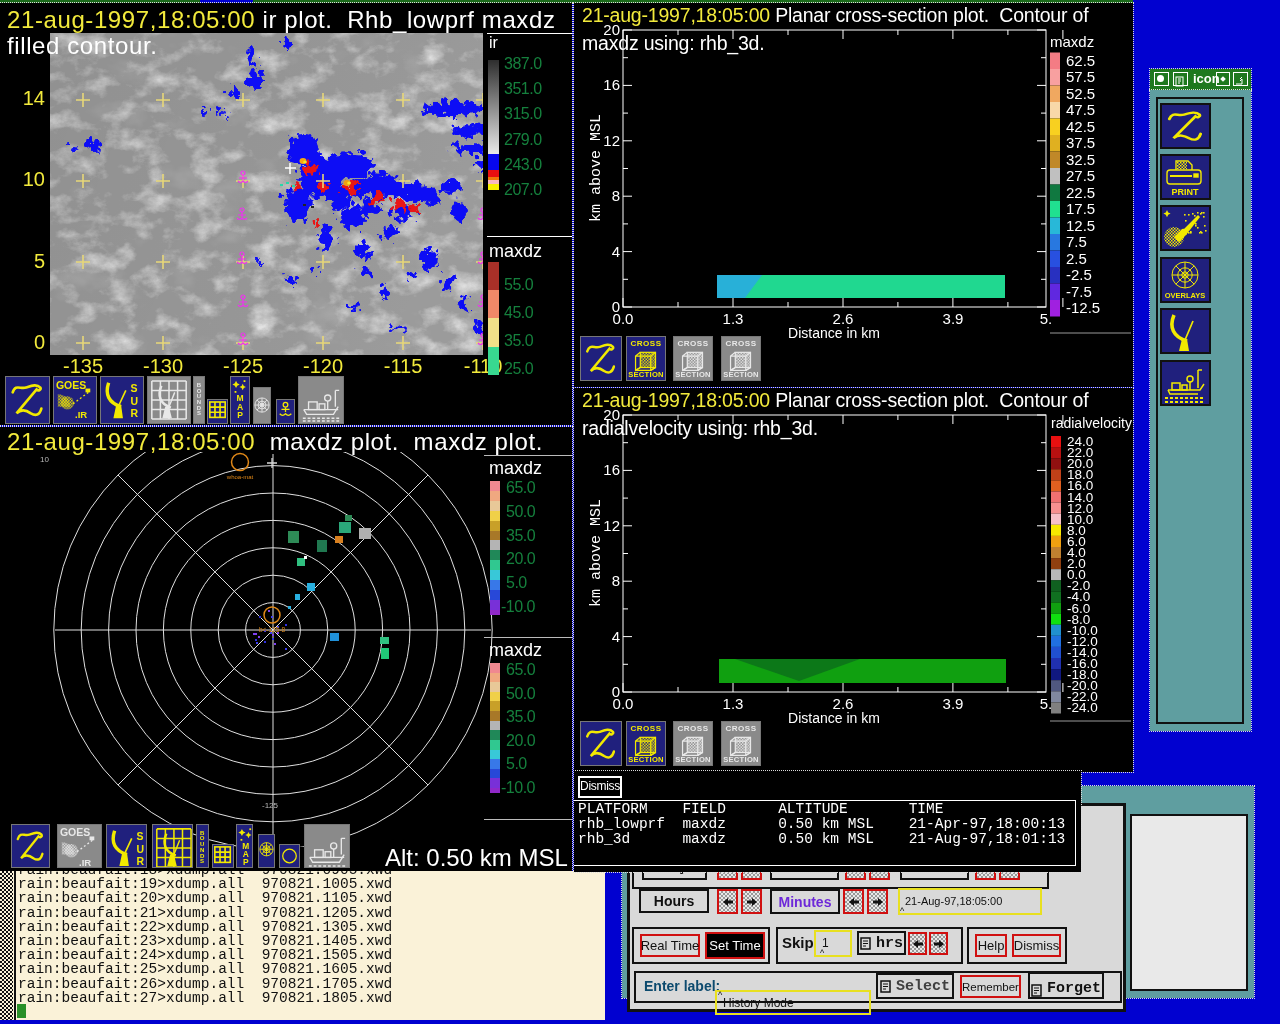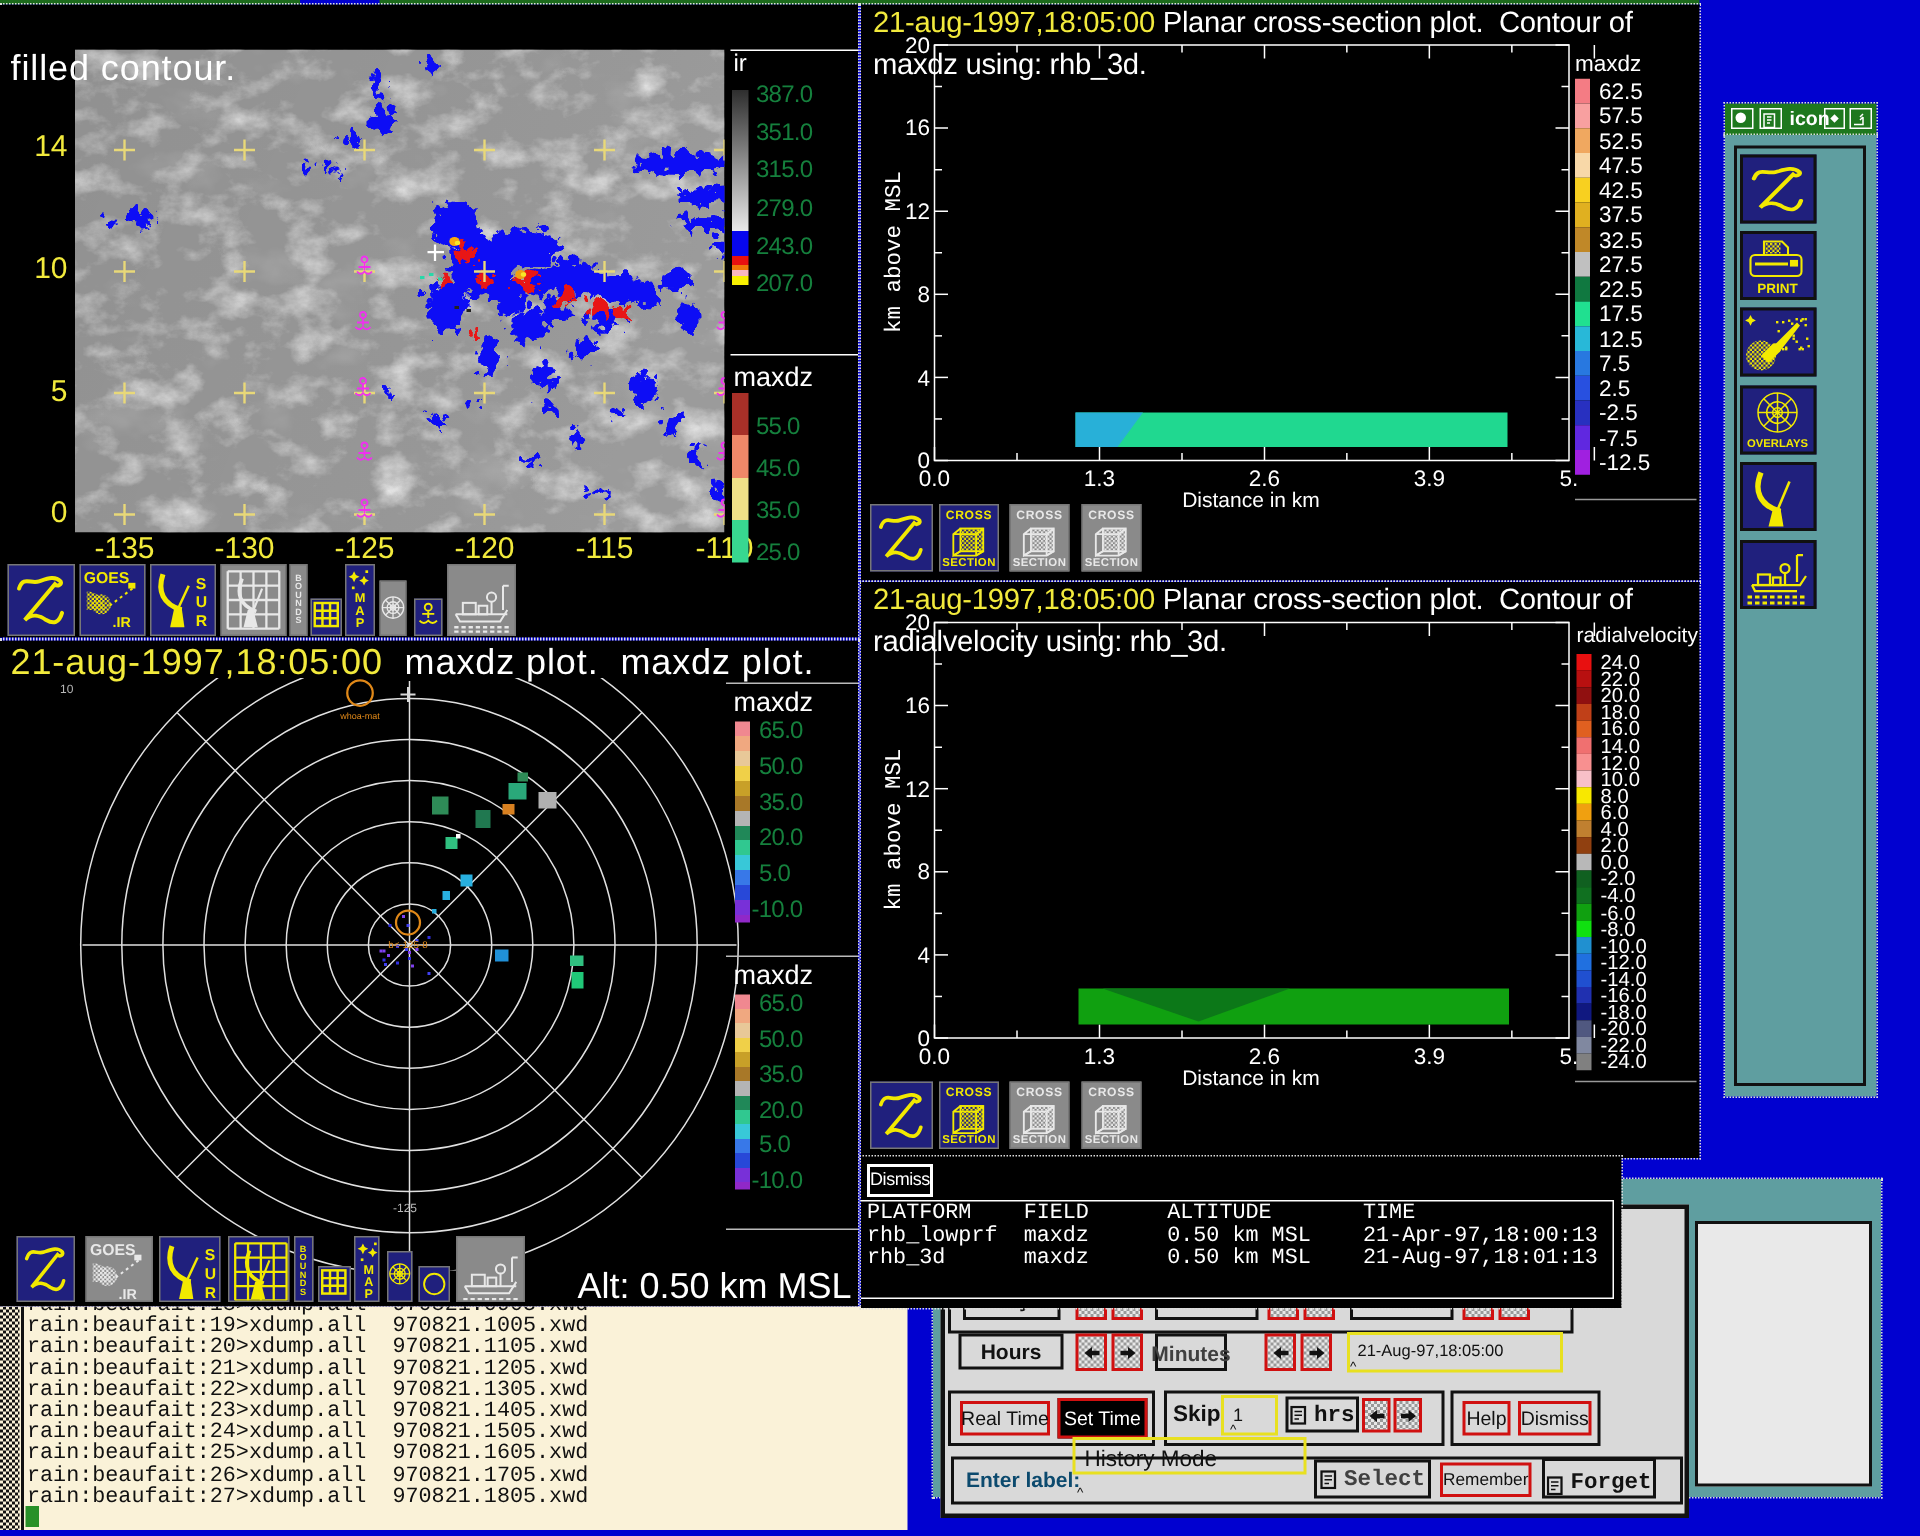--- a/index.html
+++ b/index.html
@@ -37,20 +37,21 @@
   <path d="M15,16 L32,16 M32,16 V33 M27,20 V36" stroke-width="1.3" opacity=".9"></path>
   <text x="20" y="43" font-size="9.5" font-weight="bold" text-anchor="middle" fill="currentColor" stroke="none" font-family="Liberation Sans">SECTION</text>
 </g>
 </defs>
 </svg>
 
 <div class="abs" style="left:0;top:0;width:1133px;height:3px;background:#1c6a1c"></div>
 <div class="abs" style="left:200px;top:0;width:53px;height:3px;background:#0101d0"></div>
 
 <div class="win dotb" style="left:0;top:3px;width:572px;height:422px">
+  <div class="abs ttl" style="left:7px;top:3px"><span class="yel">21-aug-1997,18:05:00</span><span class="wht"> ir plot.  Rhb_lowprf maxdz</span></div>
 
   <div class="abs" style="left:50px;top:30px">
       <svg width="433" height="322" style="display:block">
 <defs>
 <filter id="cw" x="0" y="0" width="100%" height="100%">
   <feTurbulence type="fractalNoise" baseFrequency="0.035 0.05" numOctaves="5" seed="8"></feTurbulence>
   <feColorMatrix type="matrix" values="0 0 0 0 0.86  0 0 0 0 0.86  0 0 0 0 0.86  1.9 0 0 0 -0.9"></feColorMatrix>
   <feComposite in2="SourceGraphic" operator="over"></feComposite>
 </filter>
 <filter id="cd" x="0" y="0" width="100%" height="100%">
@@ -780,21 +781,21 @@
 <div class="abs" style="left:87px;top:83px;width:21px;height:25px;border:2px solid #d01010;background:repeating-conic-gradient(#999 0 25%,#e8e8e8 0 50%) 0 0/4px 4px">
       <svg width="16" height="11" style="position:absolute;left:50%;top:50%;transform:translate(-50%,-50%)">
         <path d="M3,5.5 L8,1.5 V4 H13 V7 H8 V9.5 z" fill="#111"></path>
       </svg>
     </div>
     <div class="abs" style="left:111px;top:83px;width:21px;height:25px;border:2px solid #d01010;background:repeating-conic-gradient(#999 0 25%,#e8e8e8 0 50%) 0 0/4px 4px">
       <svg width="16" height="11" style="position:absolute;left:50%;top:50%;transform:translate(-50%,-50%)">
         <path d="M13,5.5 L8,1.5 V4 H3 V7 H8 V9.5 z" fill="#111"></path>
       </svg>
     </div>
-<div class="abs" style="left:140px;top:83px;width:48px;height:25px;border:2px solid #111;background:transparent;color:#404040;font-size:14px;font-weight:bold;font-family:'Liberation Sans',sans-serif;display:flex;align-items:center;justify-content:center;white-space:nowrap">Minutes</div>
+<div class="abs" style="left:140px;top:83px;width:70px;height:25px;border:2px solid #111;background:transparent;color:#6d28d9;font-size:14px;font-weight:bold;font-family:'Liberation Sans',sans-serif;display:flex;align-items:center;justify-content:center;white-space:nowrap">Minutes</div>
 <div class="abs" style="left:213px;top:83px;width:21px;height:25px;border:2px solid #d01010;background:repeating-conic-gradient(#999 0 25%,#e8e8e8 0 50%) 0 0/4px 4px">
       <svg width="16" height="11" style="position:absolute;left:50%;top:50%;transform:translate(-50%,-50%)">
         <path d="M3,5.5 L8,1.5 V4 H13 V7 H8 V9.5 z" fill="#111"></path>
       </svg>
     </div>
     <div class="abs" style="left:237px;top:83px;width:21px;height:25px;border:2px solid #d01010;background:repeating-conic-gradient(#999 0 25%,#e8e8e8 0 50%) 0 0/4px 4px">
       <svg width="16" height="11" style="position:absolute;left:50%;top:50%;transform:translate(-50%,-50%)">
         <path d="M13,5.5 L8,1.5 V4 H3 V7 H8 V9.5 z" fill="#111"></path>
       </svg>
     </div>
@@ -819,21 +820,21 @@
     <div class="abs" style="left:299px;top:126px;width:19px;height:23px;border:2px solid #d01010;background:repeating-conic-gradient(#999 0 25%,#e8e8e8 0 50%) 0 0/4px 4px">
       <svg width="16" height="11" style="position:absolute;left:50%;top:50%;transform:translate(-50%,-50%)">
         <path d="M13,5.5 L8,1.5 V4 H3 V7 H8 V9.5 z" fill="#111"></path>
       </svg>
     </div>
 <div class="abs" style="left:337px;top:121px;width:100px;height:37px;border:2px solid #111"></div>
 <div class="abs" style="left:345px;top:128px;width:32px;height:23px;border:2px solid #d01010;background:transparent;color:#111;font-size:13px;font-family:'Liberation Sans',sans-serif;display:flex;align-items:center;justify-content:center;white-space:nowrap">Help</div>
 <div class="abs" style="left:382px;top:128px;width:49px;height:23px;border:2px solid #d01010;background:transparent;color:#111;font-size:13px;font-family:'Liberation Sans',sans-serif;display:flex;align-items:center;justify-content:center;white-space:nowrap">Dismiss</div>
 <div class="abs" style="left:4px;top:165px;width:488px;height:32px;border:2px solid #111"></div>
 <div class="abs" style="left:14px;top:172px;font-size:14px;font-weight:bold;color:#0c4a6e">Enter label:</div>
-<div class="abs" style="left:85px;top:152px;width:156px;height:25px;border:2px solid #e8e020;font-size:15px;color:#111;padding:4px 0 0 6px">History Mode</div>
+<div class="abs" style="left:85px;top:184px;width:156px;height:25px;border:2px solid #e8e020;font-size:12px;color:#111;padding:4px 0 0 6px">History Mode</div>
 <div class="abs" style="left:88px;top:184px;font-size:9px;color:#111">^</div>
 <div class="abs" style="left:246px;top:167px;width:78px;height:26px;border:2px solid #111;display:flex;align-items:center;justify-content:center;font-size:15px;font-weight:bold;font-family:'Liberation Mono',monospace;color:#404040"><svg width="12" height="13" style="margin-right:4px">
         <rect x="1" y="1" width="9" height="11" fill="none" stroke="#111" stroke-width="1.5"></rect>
         <path d="M3,4 h5 M3,6.5 h5 M3,9 h3" stroke="#111"></path>
       </svg>Select</div>
 <div class="abs" style="left:330px;top:169px;width:61px;height:23px;border:2px solid #d01010;background:transparent;color:#111;font-size:11.5px;font-family:'Liberation Sans',sans-serif;display:flex;align-items:center;justify-content:center;white-space:nowrap">Remember</div>
 <div class="abs" style="left:398px;top:166px;width:76px;height:27px;border:2px solid #111;display:flex;align-items:flex-end;justify-content:center;font-size:15px;font-weight:bold;font-family:'Liberation Mono',monospace;color:#111"><svg width="12" height="13" style="margin-right:4px">
         <rect x="1" y="1" width="9" height="11" fill="none" stroke="#111" stroke-width="1.5"></rect>
         <path d="M3,4 h5 M3,6.5 h5 M3,9 h3" stroke="#111"></path>
       </svg>Forget</div>

